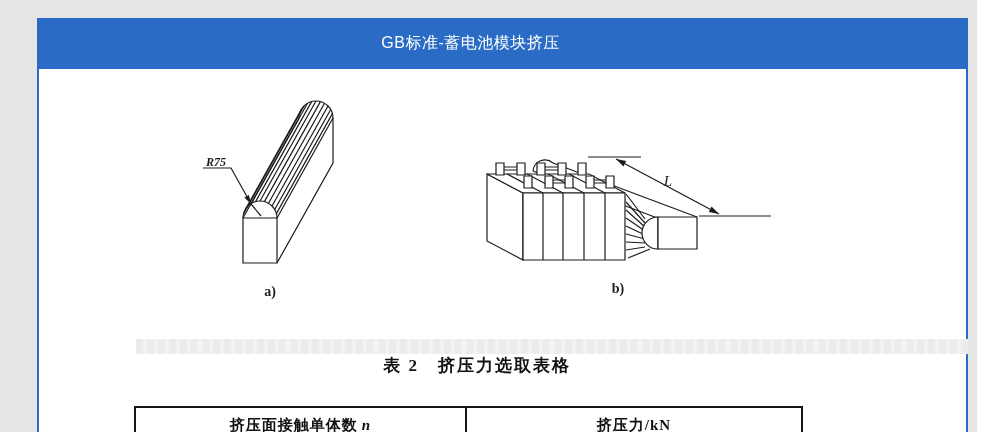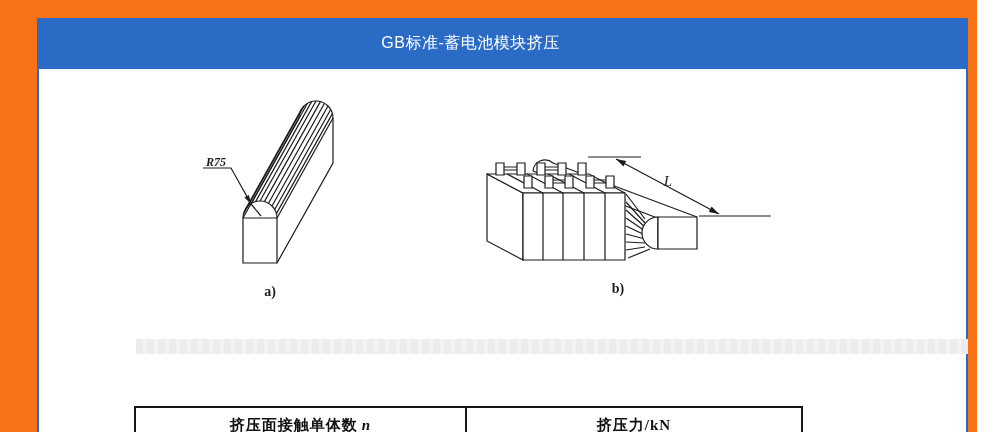--- a/index.html
+++ b/index.html
@@ -1,16 +1,16 @@
 <!DOCTYPE html>
 <html style="--header_blue: #2a6cc5; --line_dark: #1c1c1c; --band_gray: #ececec; --table_border: #161616;"><head>
 <meta charset="utf-8">
 <style>
   html,body{margin:0;padding:0;background:#ffffff;}
-  .page{position:relative;width:977px;height:432px;background:#f97316;overflow:hidden;
+  .page{position:relative;width:977px;height:432px;background:#e5e5e5;overflow:hidden;
         font-family:"Liberation Sans",sans-serif;}
   .doc-frame{position:absolute;left:37px;top:18px;width:931px;height:414px;}
   .titlebar{position:absolute;left:0;top:0;width:100%;height:51px;
             background:var(--header_blue,#2a6cc5);
             display:flex;align-items:center;justify-content:center;
             box-sizing:border-box;padding-right:64px;}
   .titlebar span{color:#ffffff;font-size:16px;letter-spacing:.5px;}
   .content{position:absolute;left:0;right:0;top:51px;bottom:0;background:#fff;
            border-left:2px solid var(--header_blue,#2a6cc5);
            border-right:2px solid var(--header_blue,#2a6cc5);}
@@ -120,20 +120,23 @@
             <polygon points="719,214 708.8,211.9 711.6,206.6" fill="currentColor" stroke="none"></polygon>
             <text class="dim-label" x="668" y="186" text-anchor="middle" fill="currentColor" stroke="none">L</text>
           </g>
 
           <text class="serif-label" x="618" y="293" text-anchor="middle" fill="currentColor" stroke="none">b)</text>
         </g>
       </svg>
 
       <div class="scan-band"></div>
 
+      <div class="table-caption">
+        <span>表 2　挤压力选取表格</span>
+      </div>
 
       <div class="data-table">
         <div class="tr">
           <div class="td td1">
             <span>挤压面接触单体数</span>
             <i>n</i>
           </div>
           <div class="td td2">
             <span>挤压力/kN</span>
           </div>

